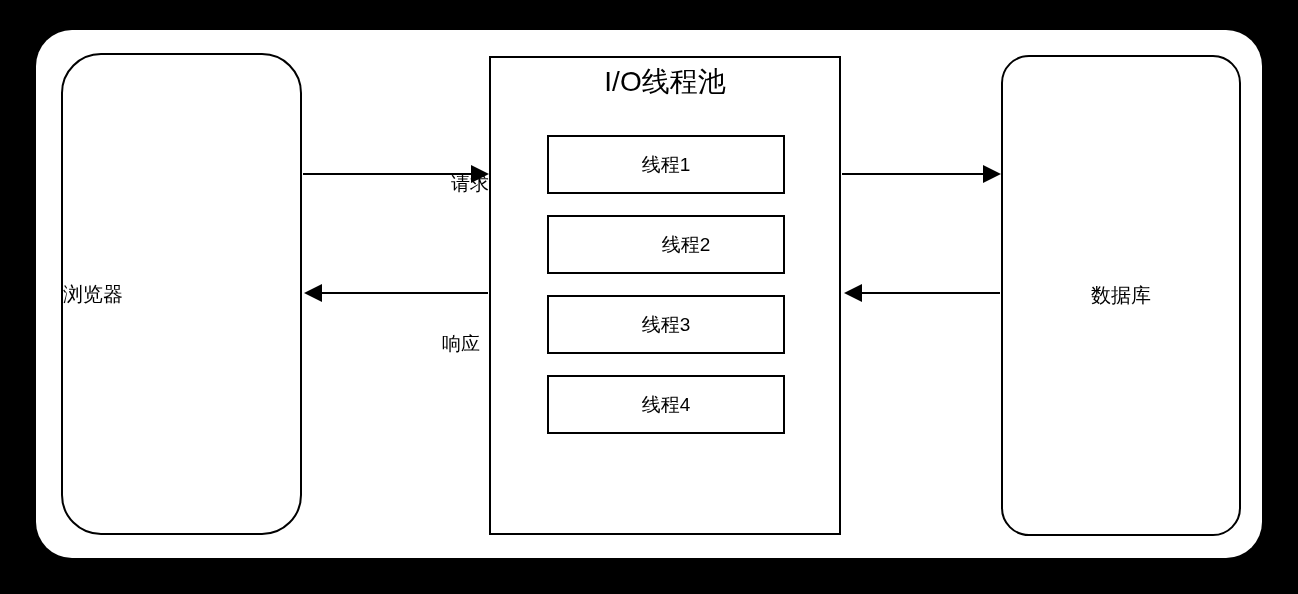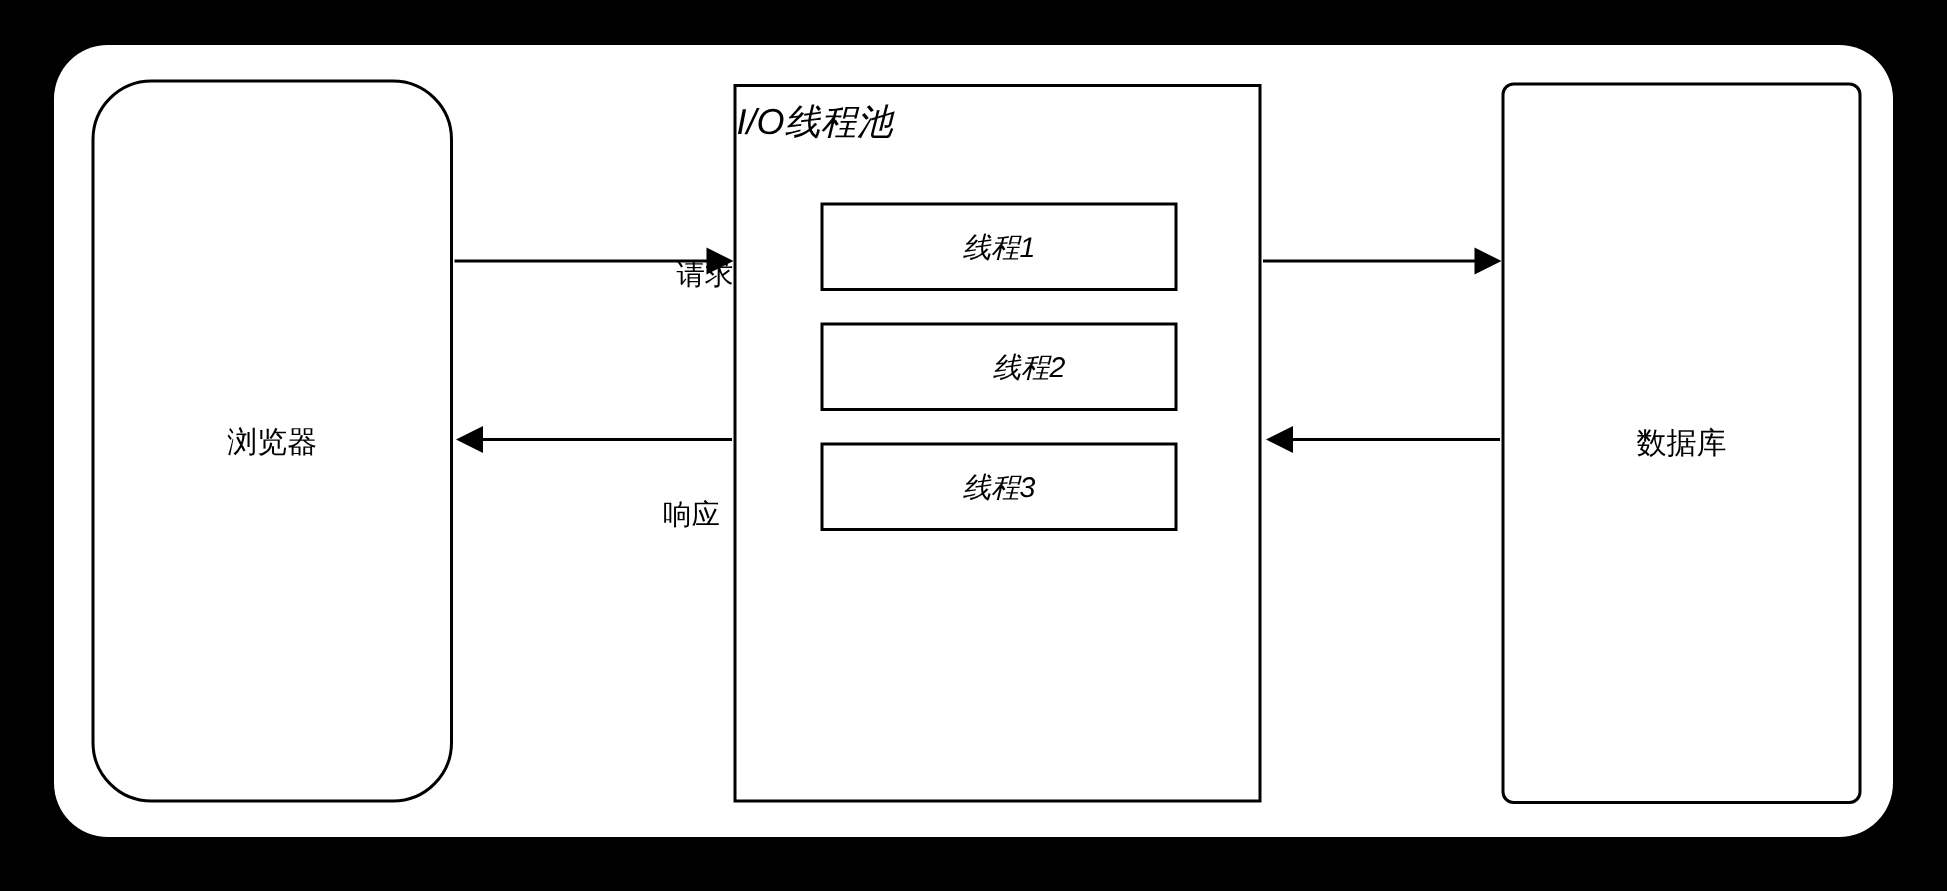--- a/index.html
+++ b/index.html
@@ -20,51 +20,49 @@
   }
   .node {
     position: absolute;
     background: #ffffff;
     border: 2px solid #000000;
   }
   .node-browser {
     left: 61px; top: 53px;
     width: 241px; height: 482px;
     border-radius: 40px;
-    display: flex; align-items: center; justify-content: center;
+    display: flex; align-items: center; 
   }
   .node-database {
     left: 1001px; top: 55px;
     width: 240px; height: 481px;
-    border-radius: 8px;
+    border-radius: 28px;
     display: flex; align-items: center; justify-content: center;
   }
   .node-pool {
     left: 489px; top: 56px;
     width: 352px; height: 479px;
     border-radius: 0;
   }
   .pool-title {
     position: absolute;
     left: 0; top: 10px;
     width: 100%;
-    text-align: left;
-    font-size: 24px;
+    text-align: center;
+    font-size: 28px;
     line-height: 28px;
-    font-style: italic;
   }
   .thread-box {
     position: absolute;
     left: 56px;
     width: 238px; height: 59px;
     border: 2px solid #000000;
     background: #ffffff;
     display: flex; align-items: center; justify-content: center;
     font-size: 19px;
-    font-style: italic;
   }
   .thread-1 { top: 77px; }
   .thread-2 { top: 157px; padding-left: 40px; }
   .thread-3 { top: 237px; justify-content: center; }
   .thread-4 { top: 317px; }
   .big-label { font-size: 20px; }
   .edge-label {
     position: absolute;
     width: 120px;
     text-align: right;
@@ -94,20 +92,23 @@
       <div class="pool-title">I/O线程池</div>
       <div class="thread-box thread-1">
         <span>线程1</span>
       </div>
       <div class="thread-box thread-2">
         <span>线程2</span>
       </div>
       <div class="thread-box thread-3">
         <span>线程3</span>
       </div>
+      <div class="thread-box thread-4">
+        <span>线程4</span>
+      </div>
     </div>
 
     <div class="node node-database" style="left:965px; top:25px;">
       <span class="big-label">数据库</span>
     </div>
 
     <div class="edge-label label-request">请求</div>
     <div class="edge-label label-response">响应</div>
 
   </div>

